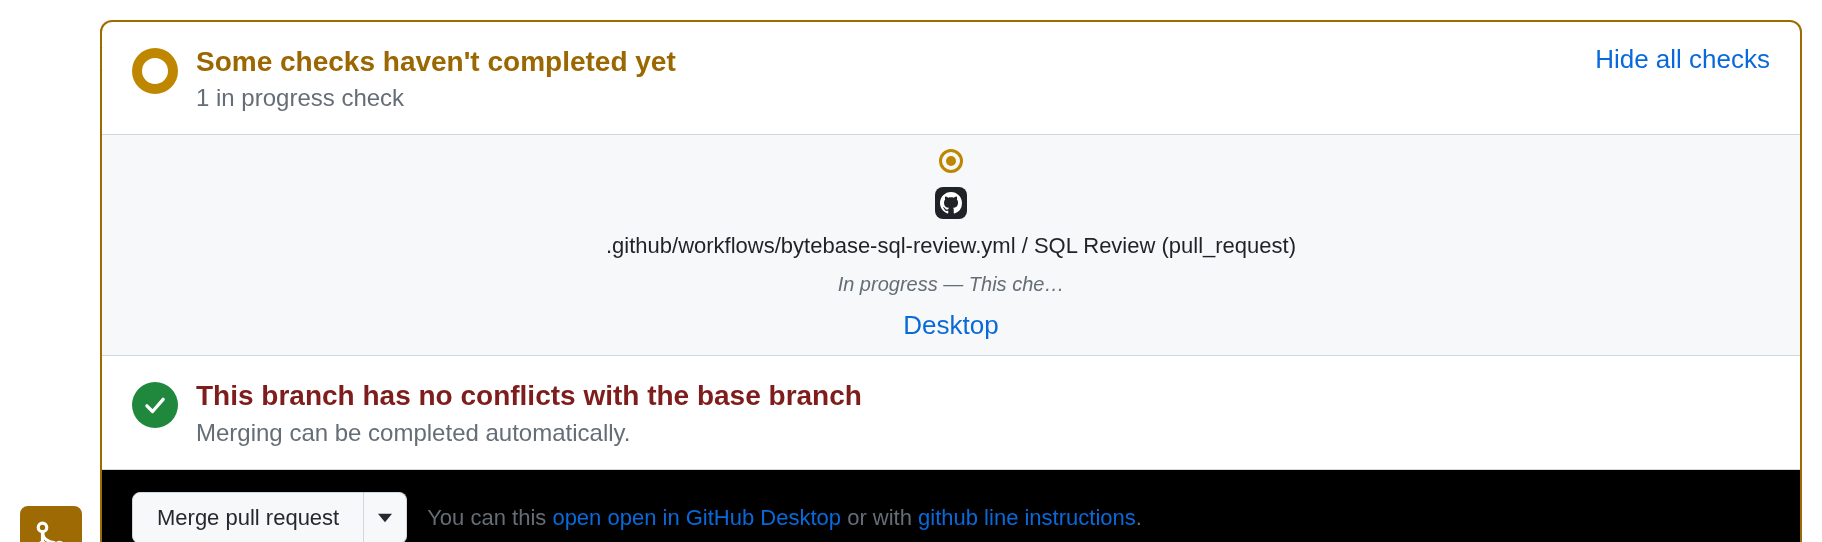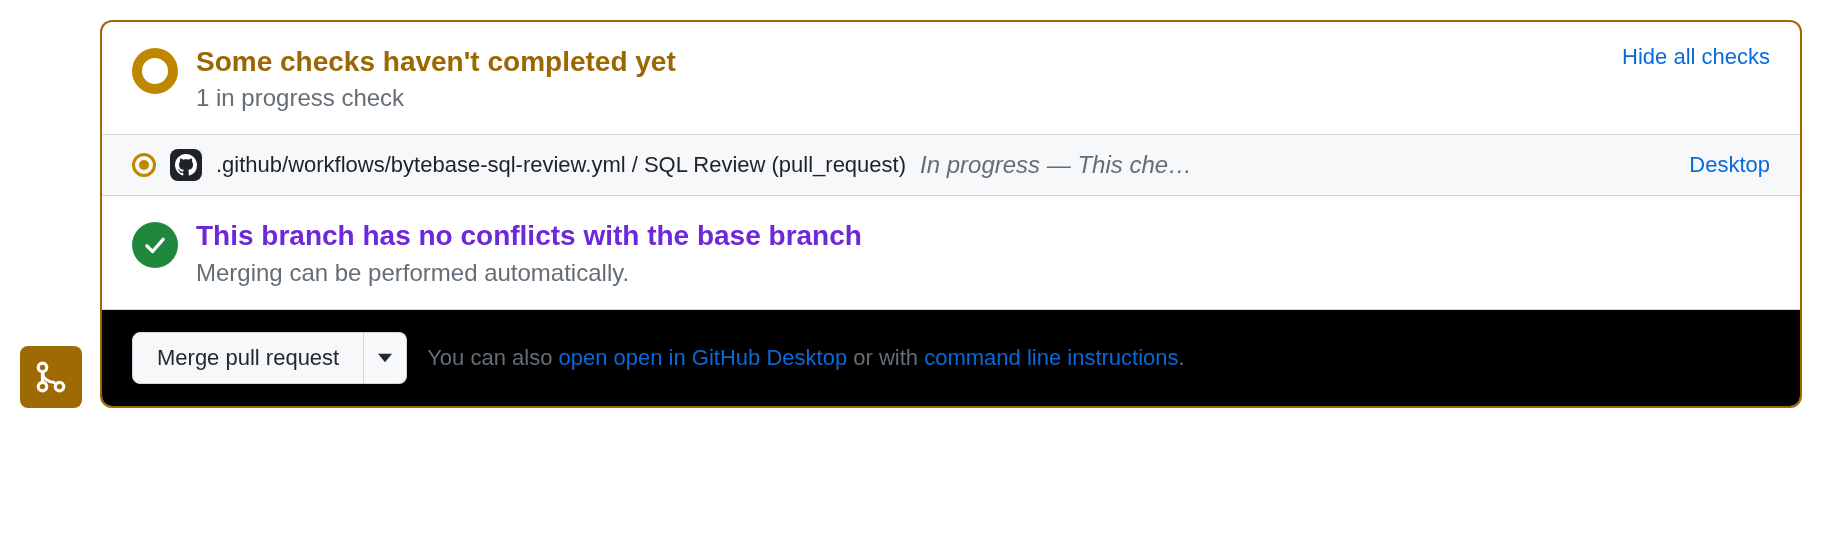--- a/index.html
+++ b/index.html
@@ -82,44 +82,45 @@
   }
   .title-pending {
     font-size: 28px;
     font-weight: 600;
     color: #9a6700;
     line-height: 1.3;
   }
   .title-ok {
     font-size: 28px;
     font-weight: 600;
-    color: #6d28d9;
+    color: #7f1d1d;
     line-height: 1.3;
   }
   .subtitle {
     font-size: 24px;
     color: #656d76;
     margin-top: 4px;
   }
   .link {
     color: #0969da;
-    font-size: 22px;
+    font-size: 26px;
     cursor: pointer;
     white-space: nowrap;
   }
   .checks-list {
     border-top: 1px solid #d0d7de;
     border-bottom: 1px solid #d0d7de;
     background: #f6f8fa;
   }
   .check-row {
     display: flex;
     align-items: center;
     gap: 14px;
     padding: 14px 30px;
+    flex-direction: column;
   }
   .small-ring {
     width: 24px;
     height: 24px;
     border: 3px solid #bf8700;
     border-radius: 50%;
     display: flex;
     align-items: center;
     justify-content: center;
     flex-shrink: 0;
@@ -140,21 +141,21 @@
     align-items: center;
     justify-content: center;
     flex-shrink: 0;
   }
   .check-name {
     font-size: 22px;
     color: #1f2328;
     white-space: nowrap;
   }
   .check-status {
-    font-size: 24px;
+    font-size: 20px;
     color: #656d76;
     font-style: italic;
     flex: 1;
     overflow: hidden;
     text-overflow: ellipsis;
     white-space: nowrap;
   }
   .merge-section {
     border-top: 1px solid #d0d7de;
     background: #000000;
@@ -240,33 +241,33 @@
 
     <div class="section">
       <div class="section-header">
         <div class="status-check">
           <svg width="26" height="26" viewBox="0 0 16 16" fill="none" stroke="#ffffff" stroke-width="2" stroke-linecap="round" stroke-linejoin="round">
             <path d="M3 8.5 L6.5 12 L13 4.5"></path>
           </svg>
         </div>
         <div class="header-text">
           <div class="title-ok">This branch has no conflicts with the base branch</div>
-          <div class="subtitle">Merging can be performed automatically.</div>
+          <div class="subtitle">Merging can be completed automatically.</div>
         </div>
       </div>
     </div>
 
     <div class="merge-section">
       <div class="btn-group">
         <button class="btn btn-main">Merge pull request</button>
         <button class="btn btn-caret">
           <svg width="14" height="10" viewBox="0 0 10 6" fill="#24292f">
             <path d="M0 0 L10 0 L5 6 Z"></path>
           </svg>
         </button>
       </div>
       <div class="merge-hint">
-        <span>You can also </span><span class="link">open open in GitHub Desktop</span><span> or with </span><span class="link">command line instructions</span><span>.</span>
+        <span>You can this </span><span class="link">open open in GitHub Desktop</span><span> or with </span><span class="link">github line instructions</span><span>.</span>
       </div>
     </div>
 
   </div>
 </div>
 
 </body></html>

